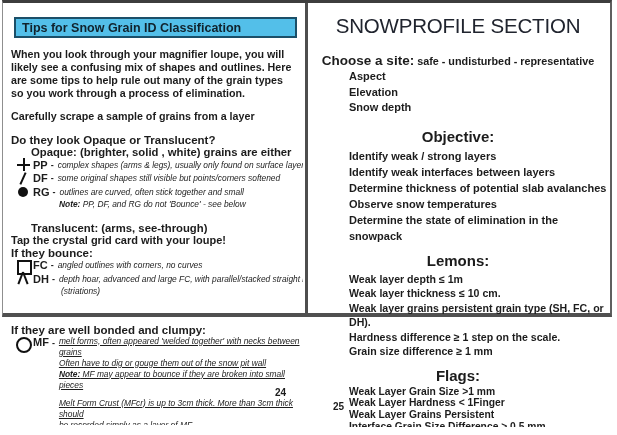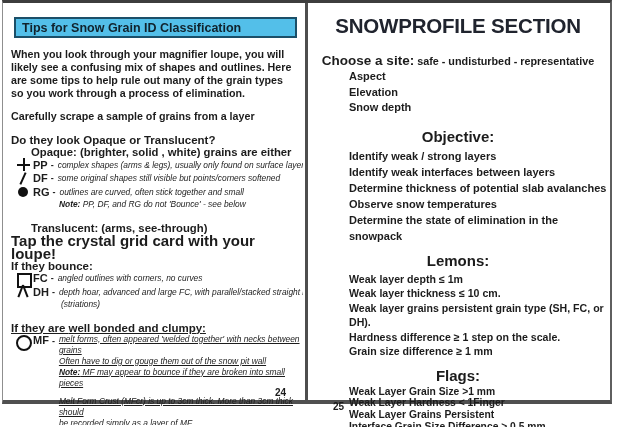--- a/index.html
+++ b/index.html
@@ -1,18 +1,18 @@
 <!DOCTYPE html>
 <html><head>
 <meta charset="utf-8">
 <style>
   * { margin:0; padding:0; box-sizing:border-box; }
   html,body { width:617px; height:435px; background:#ffffff; overflow:hidden;
               font-family:"Liberation Sans","DejaVu Sans",sans-serif; color:#1c1c1c; }
-  .spread { position:absolute; left:2px; top:0; width:610px; height:404px; background:#fff;
+  .spread { position:absolute; left:2px; top:0; width:610px; height:317px; background:#fff;
             border-top:3px solid #3d3d3d; border-left:1px solid #8f8f8f;
             border-right:2px solid #5f5f5f; border-bottom:4px solid #505050; }
   .divider { position:absolute; left:302px; top:0; width:3px; height:100%; background:#4e4e4e; }
 
   
   .page-left { position:absolute; left:8px; top:10px; width:292px; height:412px; overflow:hidden; }
   .header-box { margin:4px 6px 0 3px; height:21px; line-height:19px; padding-left:6px;
                 background:#53bfe9; border:2px solid #1b4f68; font-size:12.5px; font-weight:600; color:#10222c; }
   .intro { margin-top:10px; width:284px; font-size:10.7px; line-height:13px; font-weight:600; }
   .line  { font-size:10.7px; line-height:13px; font-weight:600; }
@@ -30,33 +30,33 @@
   .sym-dot::before   { left:5px;  top:2px;   width:10px; height:10px; background:#111; border-radius:50%; }
   .sym-square::before{ left:4px;  top:1px;   width:11px; height:11px; border:2px solid #111; }
   .sym-caret::before { left:9px;  top:0;     width:2px;  height:13px; background:#111; transform-origin:top center; transform:rotate(21deg); }
   .sym-caret::after  { left:9px;  top:0;     width:2px;  height:13px; background:#111; transform-origin:top center; transform:rotate(-21deg); }
   .sym-circle::before{ left:3px;  top:0;     width:12px; height:12px; border:2px solid #111; border-radius:50%; }
   .gcode { font-size:11px; font-weight:800; margin-right:3px; }
   .dash  { font-size:9px; font-weight:700; margin-right:4px; }
   .idesc { font-size:8.4px; font-style:italic; font-weight:500; color:#222; white-space:nowrap; }
   .note-line { margin-left:48px; font-size:8.4px; font-style:italic; font-weight:500; line-height:11px; }
   .note-line .nb, .nb { font-weight:800; font-style:italic; }
-  .mt12 { margin-top:12px; } .mt13 { margin-top:13px;text-decoration:underline; }
+  .mt12 { margin-top:12px; } .mt13 { margin-top:28px; }
   .striations { margin-left:50px; font-size:8.4px; font-style:italic; line-height:10px; }
   .mf-row { display:flex; align-items:flex-start; margin-left:2px; }
   .mf-row .sym { margin-top:1px; }
   .mf-desc { font-size:8.4px; font-style:italic; font-weight:500; line-height:11px;text-decoration:underline; }
   .crust { margin-top:7px; }
   .pagenum { position:absolute; font-size:10px; font-weight:600; }
   .pn-left { left:272px; top:384px; }
   .pn-right { left:330px; top:398px; }
 
   
   .page-right { position:absolute; left:305px; top:6px; width:300px; height:418px; overflow:hidden; }
-  .rp-title { margin-top:5px; text-align:center; font-size:20.5px; font-weight:700; color:#20242e; letter-spacing:-0.2px; }
+  .rp-title { margin-top:5px; text-align:center; font-size:20.5px; font-weight:400; color:#20242e; letter-spacing:-0.2px; }
   .choose { margin-top:13px; text-align:center; }
   .choose .c-lbl { font-size:13.5px; font-weight:800; }
   .choose .c-val { font-size:10.8px; font-weight:700; }
   .rp-item { margin-left:41px; font-size:11px; font-weight:600; line-height:15.5px; }
   .rp-head { text-align:center; font-size:15px; font-weight:800; }
   .obj-head { margin-top:12px; margin-bottom:3px; }
   .obj-item { line-height:16px; }
   .lem-head { margin-top:8px; margin-bottom:3px; }
   .lem-item { line-height:14.5px; font-size:10.6px; }
   .flg-head { margin-top:8px; margin-bottom:2px; }
@@ -96,21 +96,21 @@
       <span class="sym sym-dot"></span>
       <span class="gcode">RG</span>
       <span class="dash">-</span>
       <span class="idesc">outlines are curved, often stick together and small</span>
     </div>
 
     <div class="note-line"><span class="nb">Note:</span><span> PP, DF, and RG do not  'Bounce' - see below</span></div>
 
     <div class="sub-label mt12"><span class="lbl">Translucent:</span><span> (arms, see-through)</span></div>
 
-    <div class="line" style="font-size:15px;">Tap the crystal grid card with your loupe!</div>
+    <div class="line" style="font-size:11px;">Tap the crystal grid card with your loupe!</div>
 
     <div class="question" style="margin-top:0;"><span>If they </span><span class="qbold">bounce</span><span>:</span></div>
 
     <div class="grain-row">
       <span class="sym sym-square"></span>
       <span class="gcode">FC</span>
       <span class="dash">-</span>
       <span class="idesc">angled outlines with corners, no curves</span>
     </div>
     <div class="grain-row">

